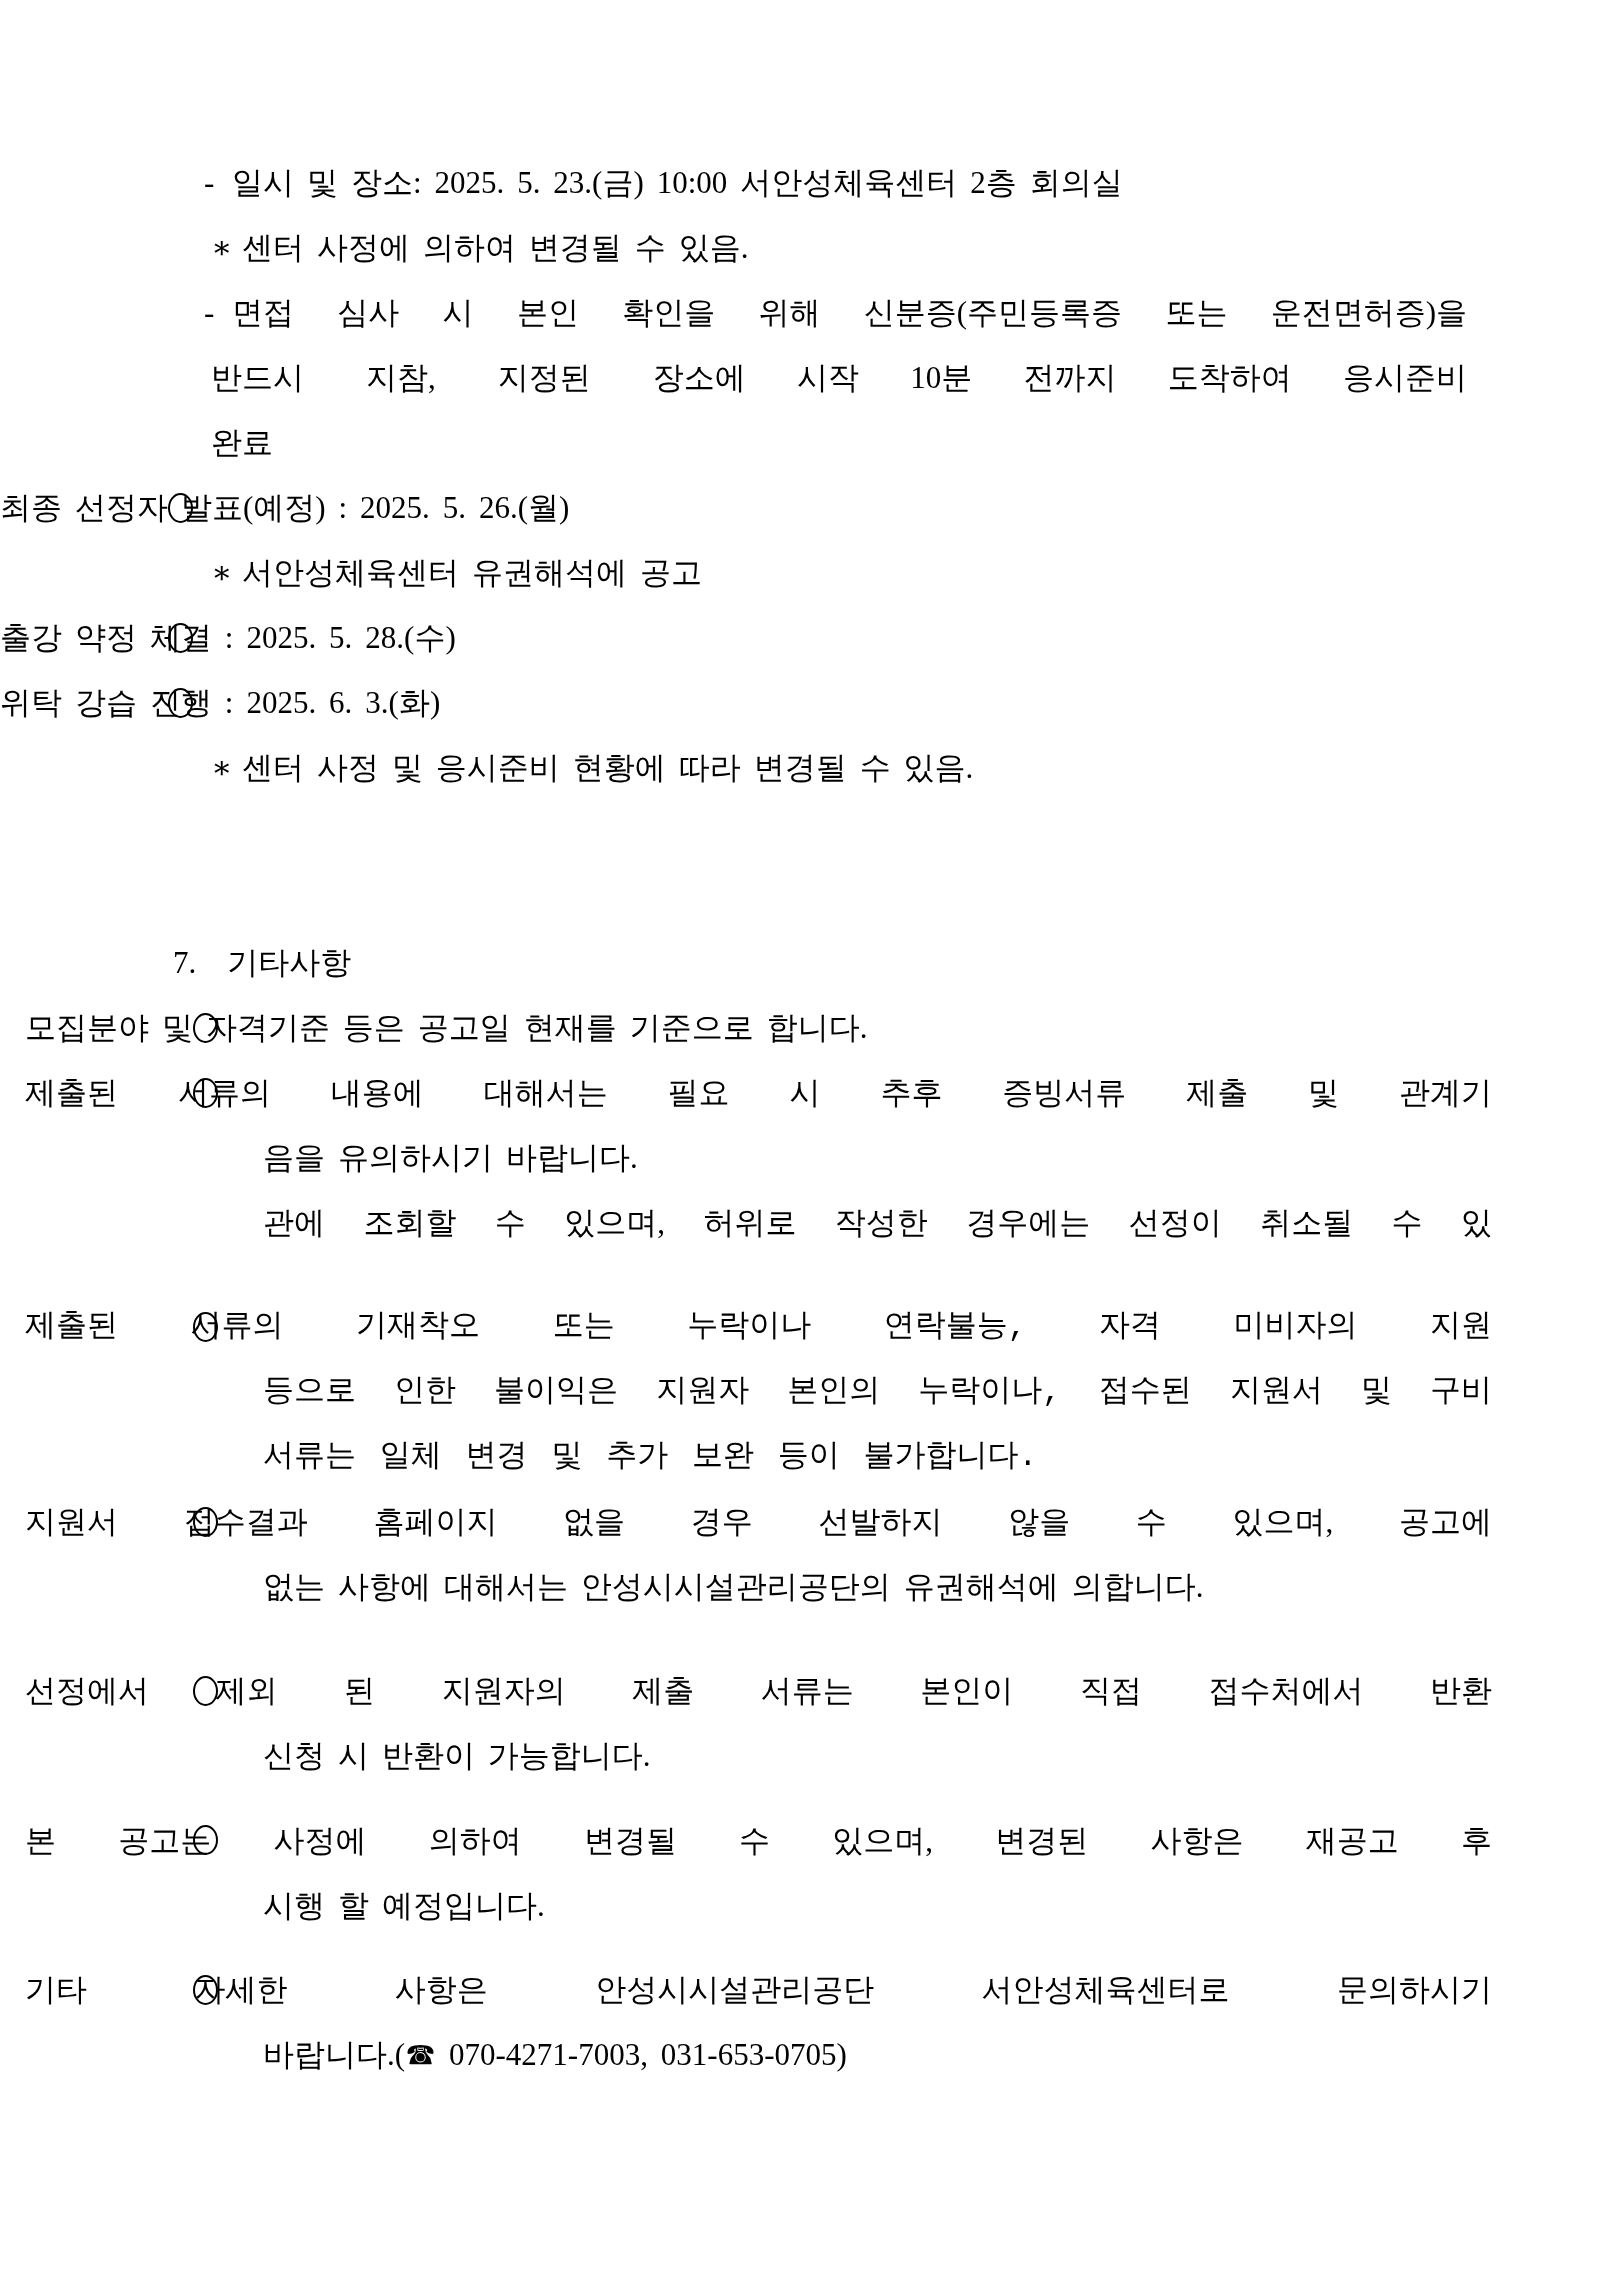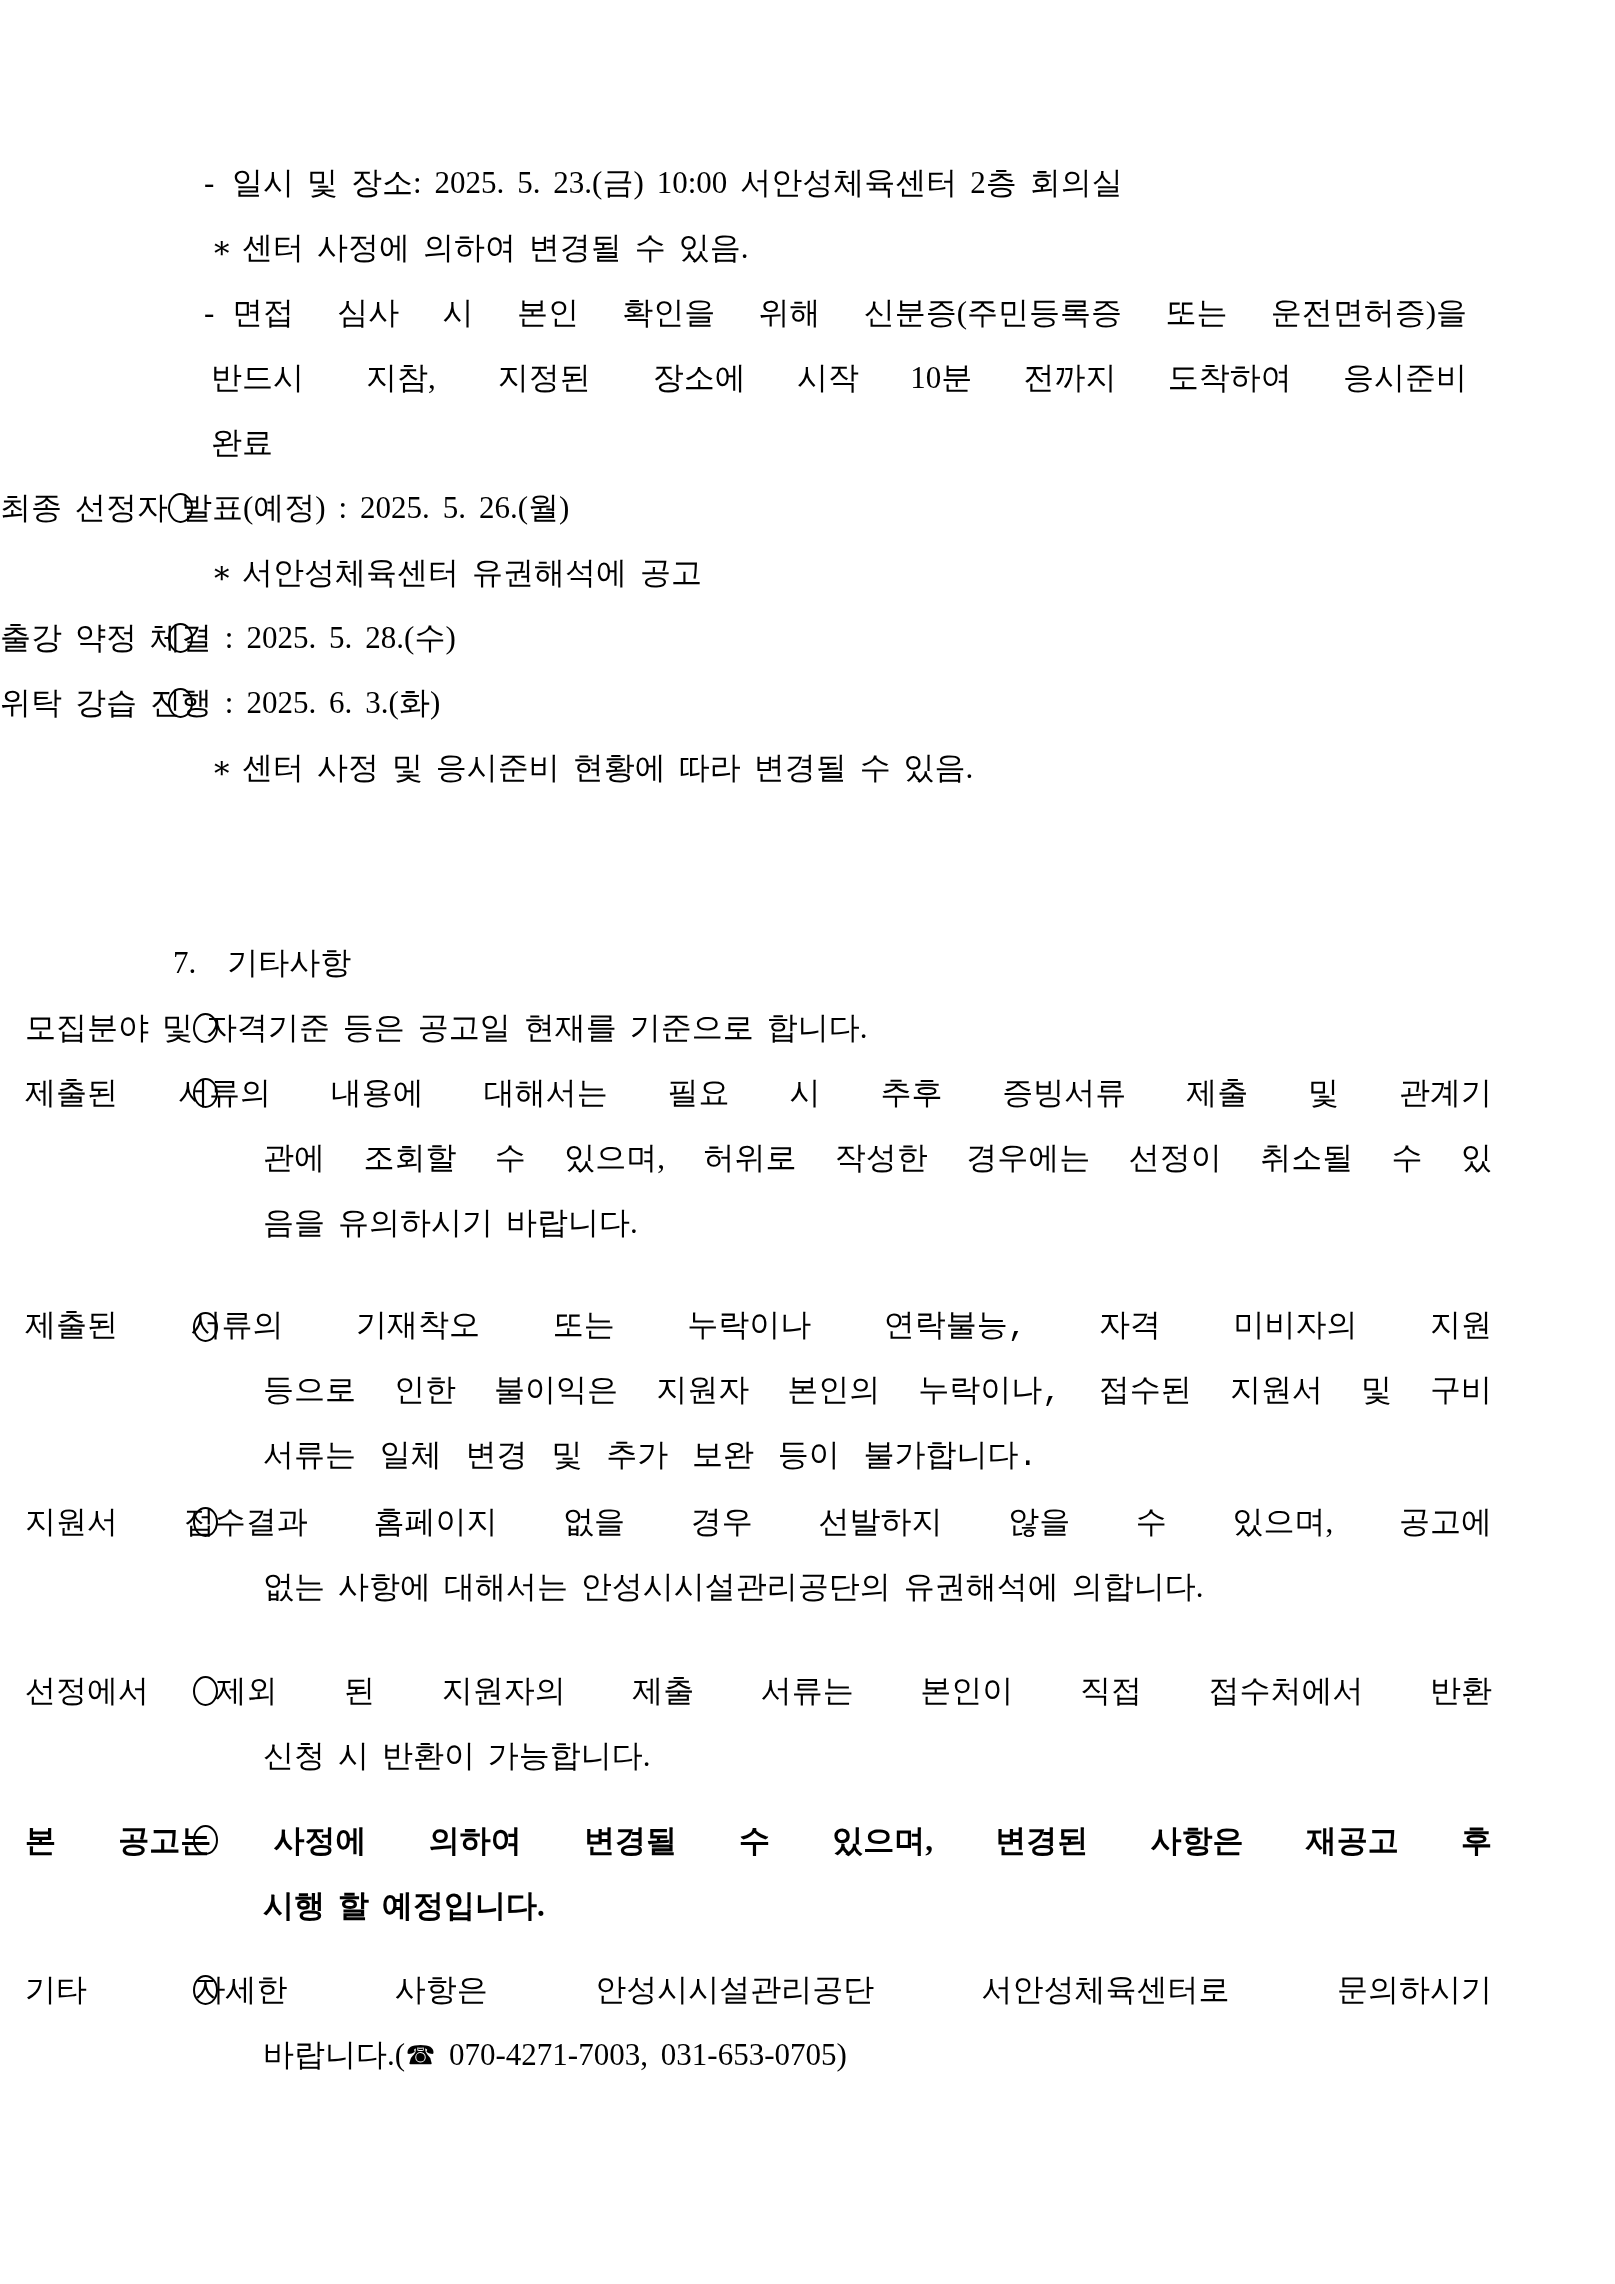--- a/index.html
+++ b/index.html
@@ -36,21 +36,21 @@
     width:25px; height:30px;
     border:2.6px solid #000;
     border-radius:50%;
     box-sizing:border-box;
   }
 
   
   #sec-etc-notes { margin-top:130px;margin-left:25px; }
   #blk-b3 { margin-top:39px;font-family:Liberation Mono, monospace; }
   #blk-b5 { margin-top:39px; }
-  #blk-b6 { margin-top:19.6px;font-weight:bold; }
+  #blk-b6 { margin-top:19.6px; }
   #blk-b7 { margin-top:19.6px; }
 </style>
 </head>
 <body>
 
 <div class="page">
   <div class="content">
       <section id="sec-schedule-details">
         <div class="block" id="blk-a1">
           <div class="ln dash first"><span class="marker m-dash">-</span><span>일시 및 장소: 2025. 5. 23.(금) 10:00 서안성체육센터 2층 회의실</span></div>
@@ -79,22 +79,22 @@
           <div class="ln star first"><span class="marker m-star">∗</span><span>센터 사정 및 응시준비 현황에 따라 변경될 수 있음.</span></div>
         </div>
       </section>
       <section id="sec-etc-notes">
         <div class="ln heading">7. 기타사항</div>
         <div class="block" id="blk-b1">
           <div class="ln circle first"><span class="marker m-circle"></span><span>모집분야 및 자격기준 등은 공고일 현재를 기준으로 합니다.</span></div>
         </div>
         <div class="block" id="blk-b2">
           <div class="ln circle first just"><span class="marker m-circle"></span><span>제출된 서류의 내용에 대해서는 필요 시 추후 증빙서류 제출 및 관계기</span></div>
+          <div class="ln circle cont"><span>음을 유의하시기 바랍니다.</span></div>
           <div class="ln circle cont just"><span>관에 조회할 수 있으며, 허위로 작성한 경우에는 선정이 취소될 수 있</span></div>
-          <div class="ln circle cont"><span>음을 유의하시기 바랍니다.</span></div>
         </div>
         <div class="block" id="blk-b3">
           <div class="ln circle first just"><span class="marker m-circle"></span><span>제출된 서류의 기재착오 또는 누락이나 연락불능, 자격 미비자의 지원</span></div>
           <div class="ln circle cont just"><span>등으로 인한 불이익은 지원자 본인의 누락이나, 접수된 지원서 및 구비</span></div>
           <div class="ln circle cont"><span>서류는 일체 변경 및 추가 보완 등이 불가합니다.</span></div>
         </div>
         <div class="block" id="blk-b4">
           <div class="ln circle first just"><span class="marker m-circle"></span><span>지원서 접수결과 홈페이지 없을 경우 선발하지 않을 수 있으며, 공고에</span></div>
           <div class="ln circle cont"><span>없는 사항에 대해서는 안성시시설관리공단의 유권해석에 의합니다.</span></div>
         </div>

